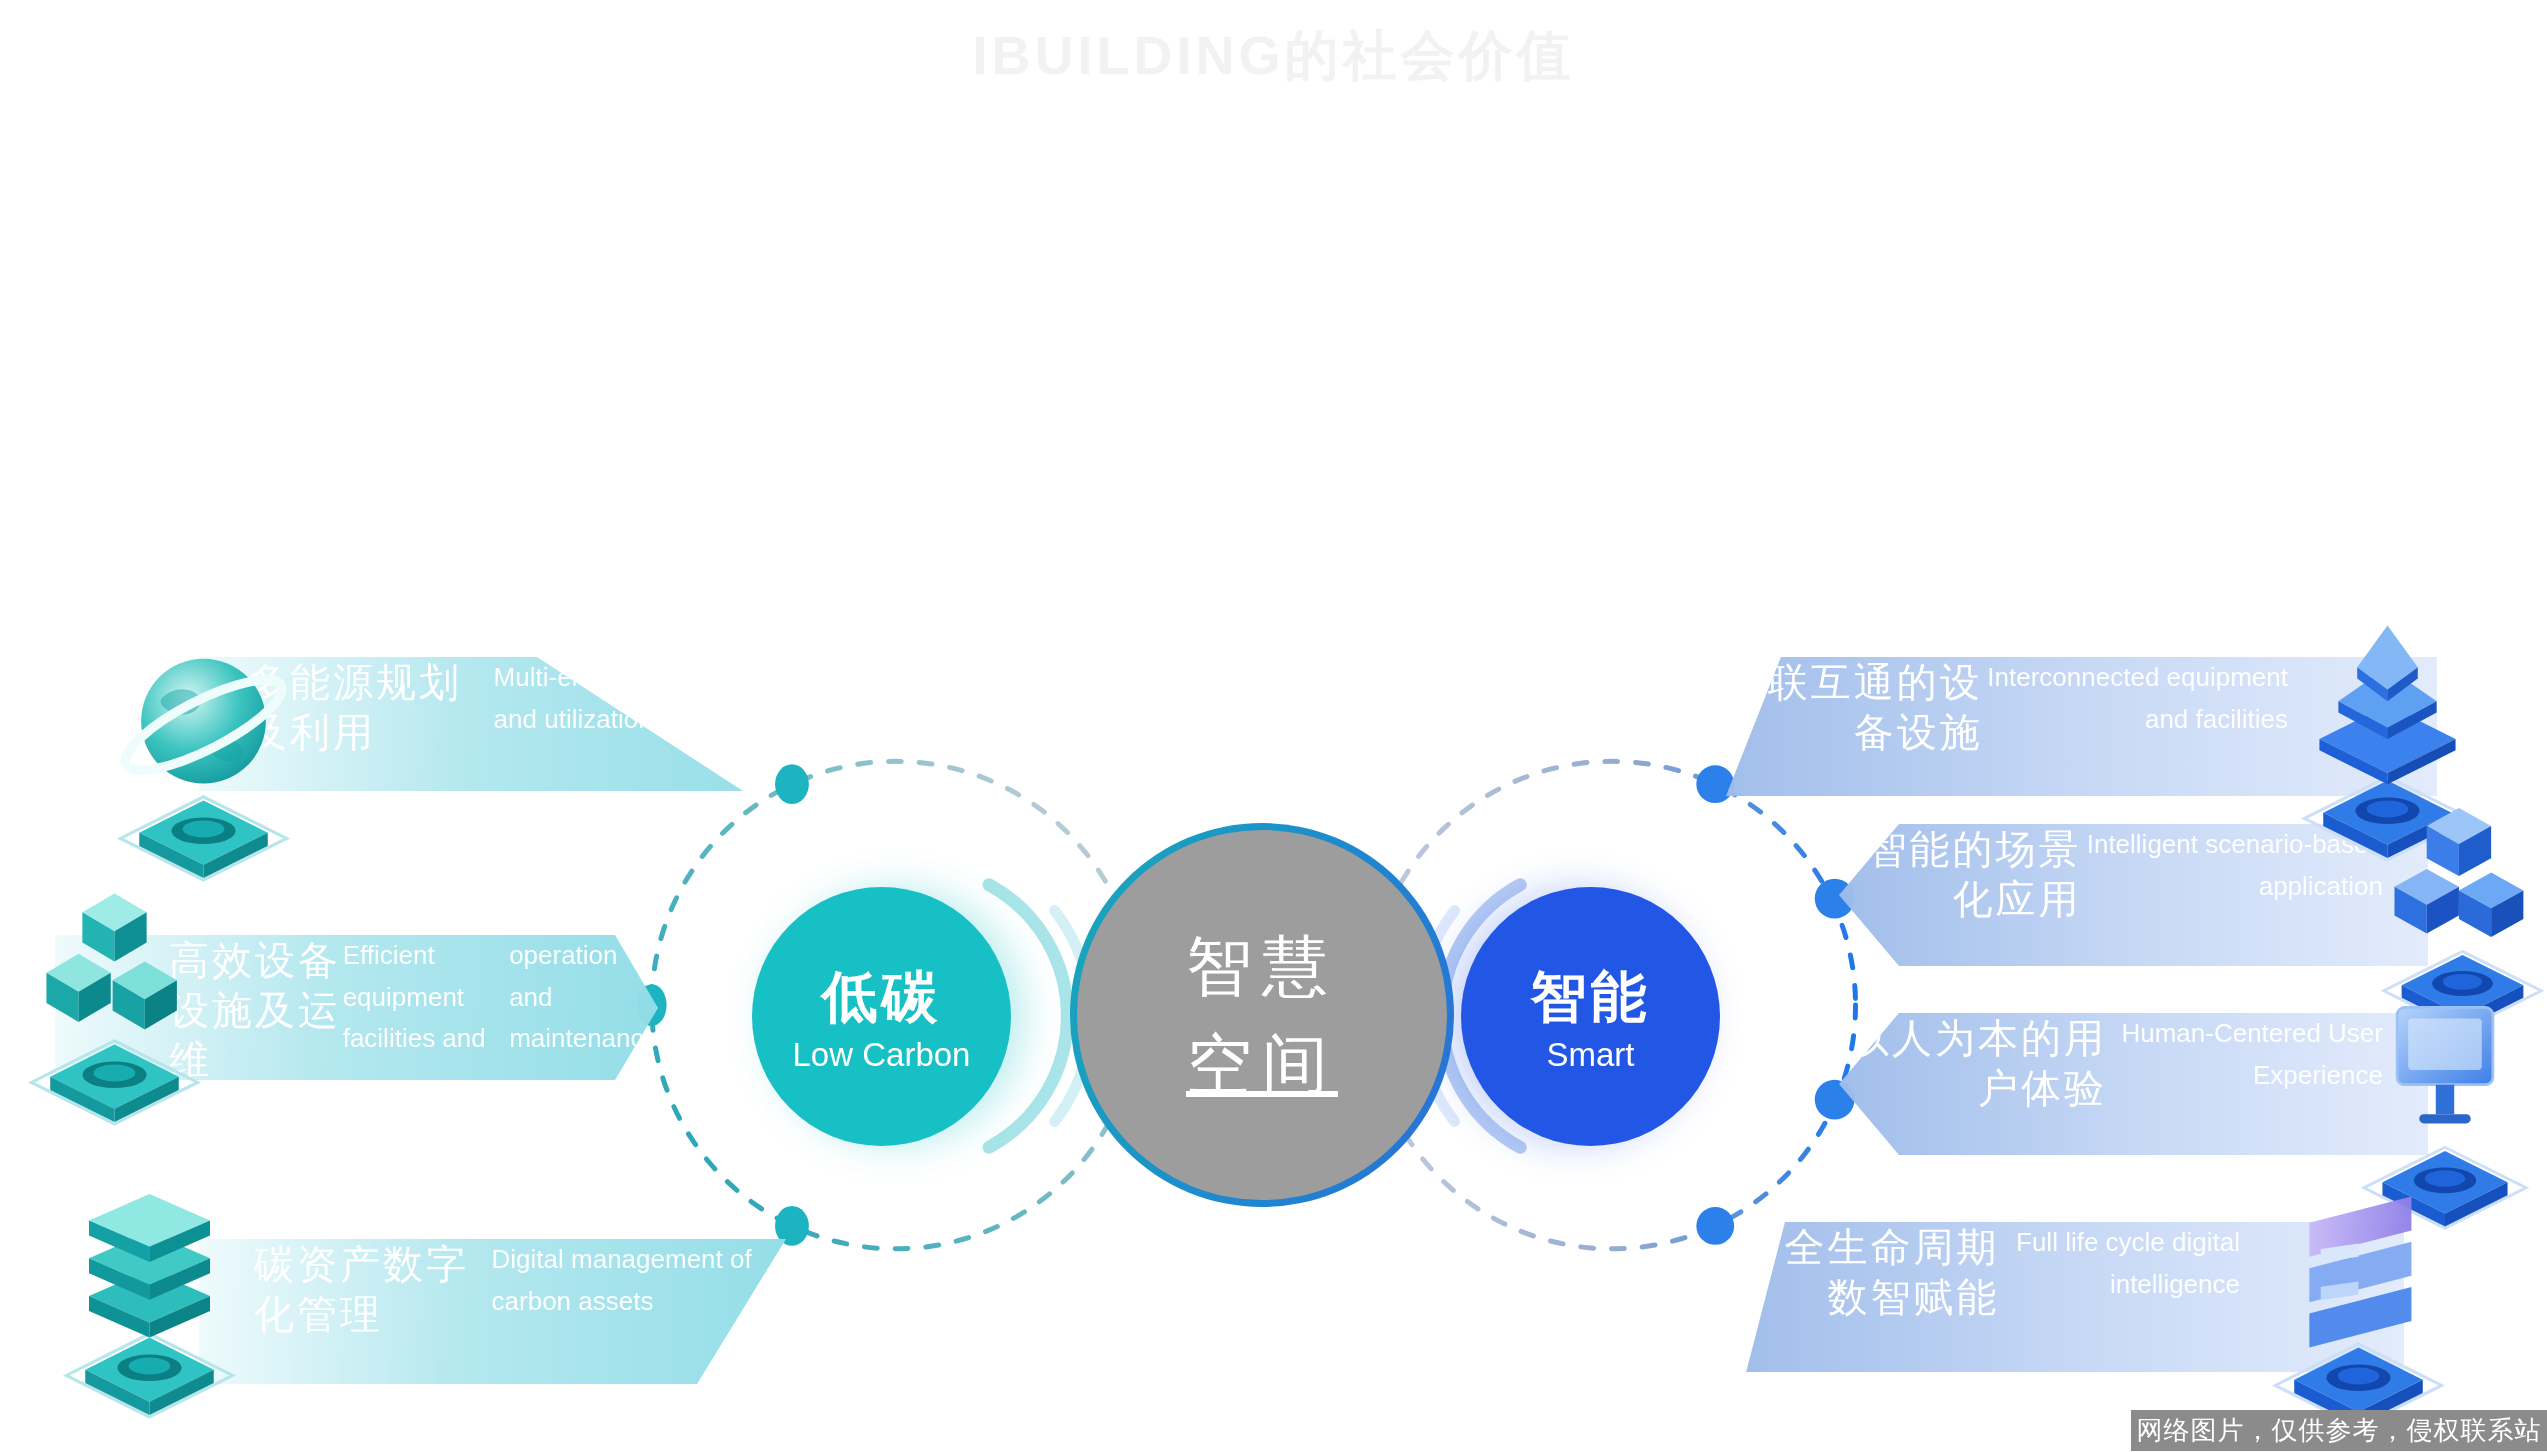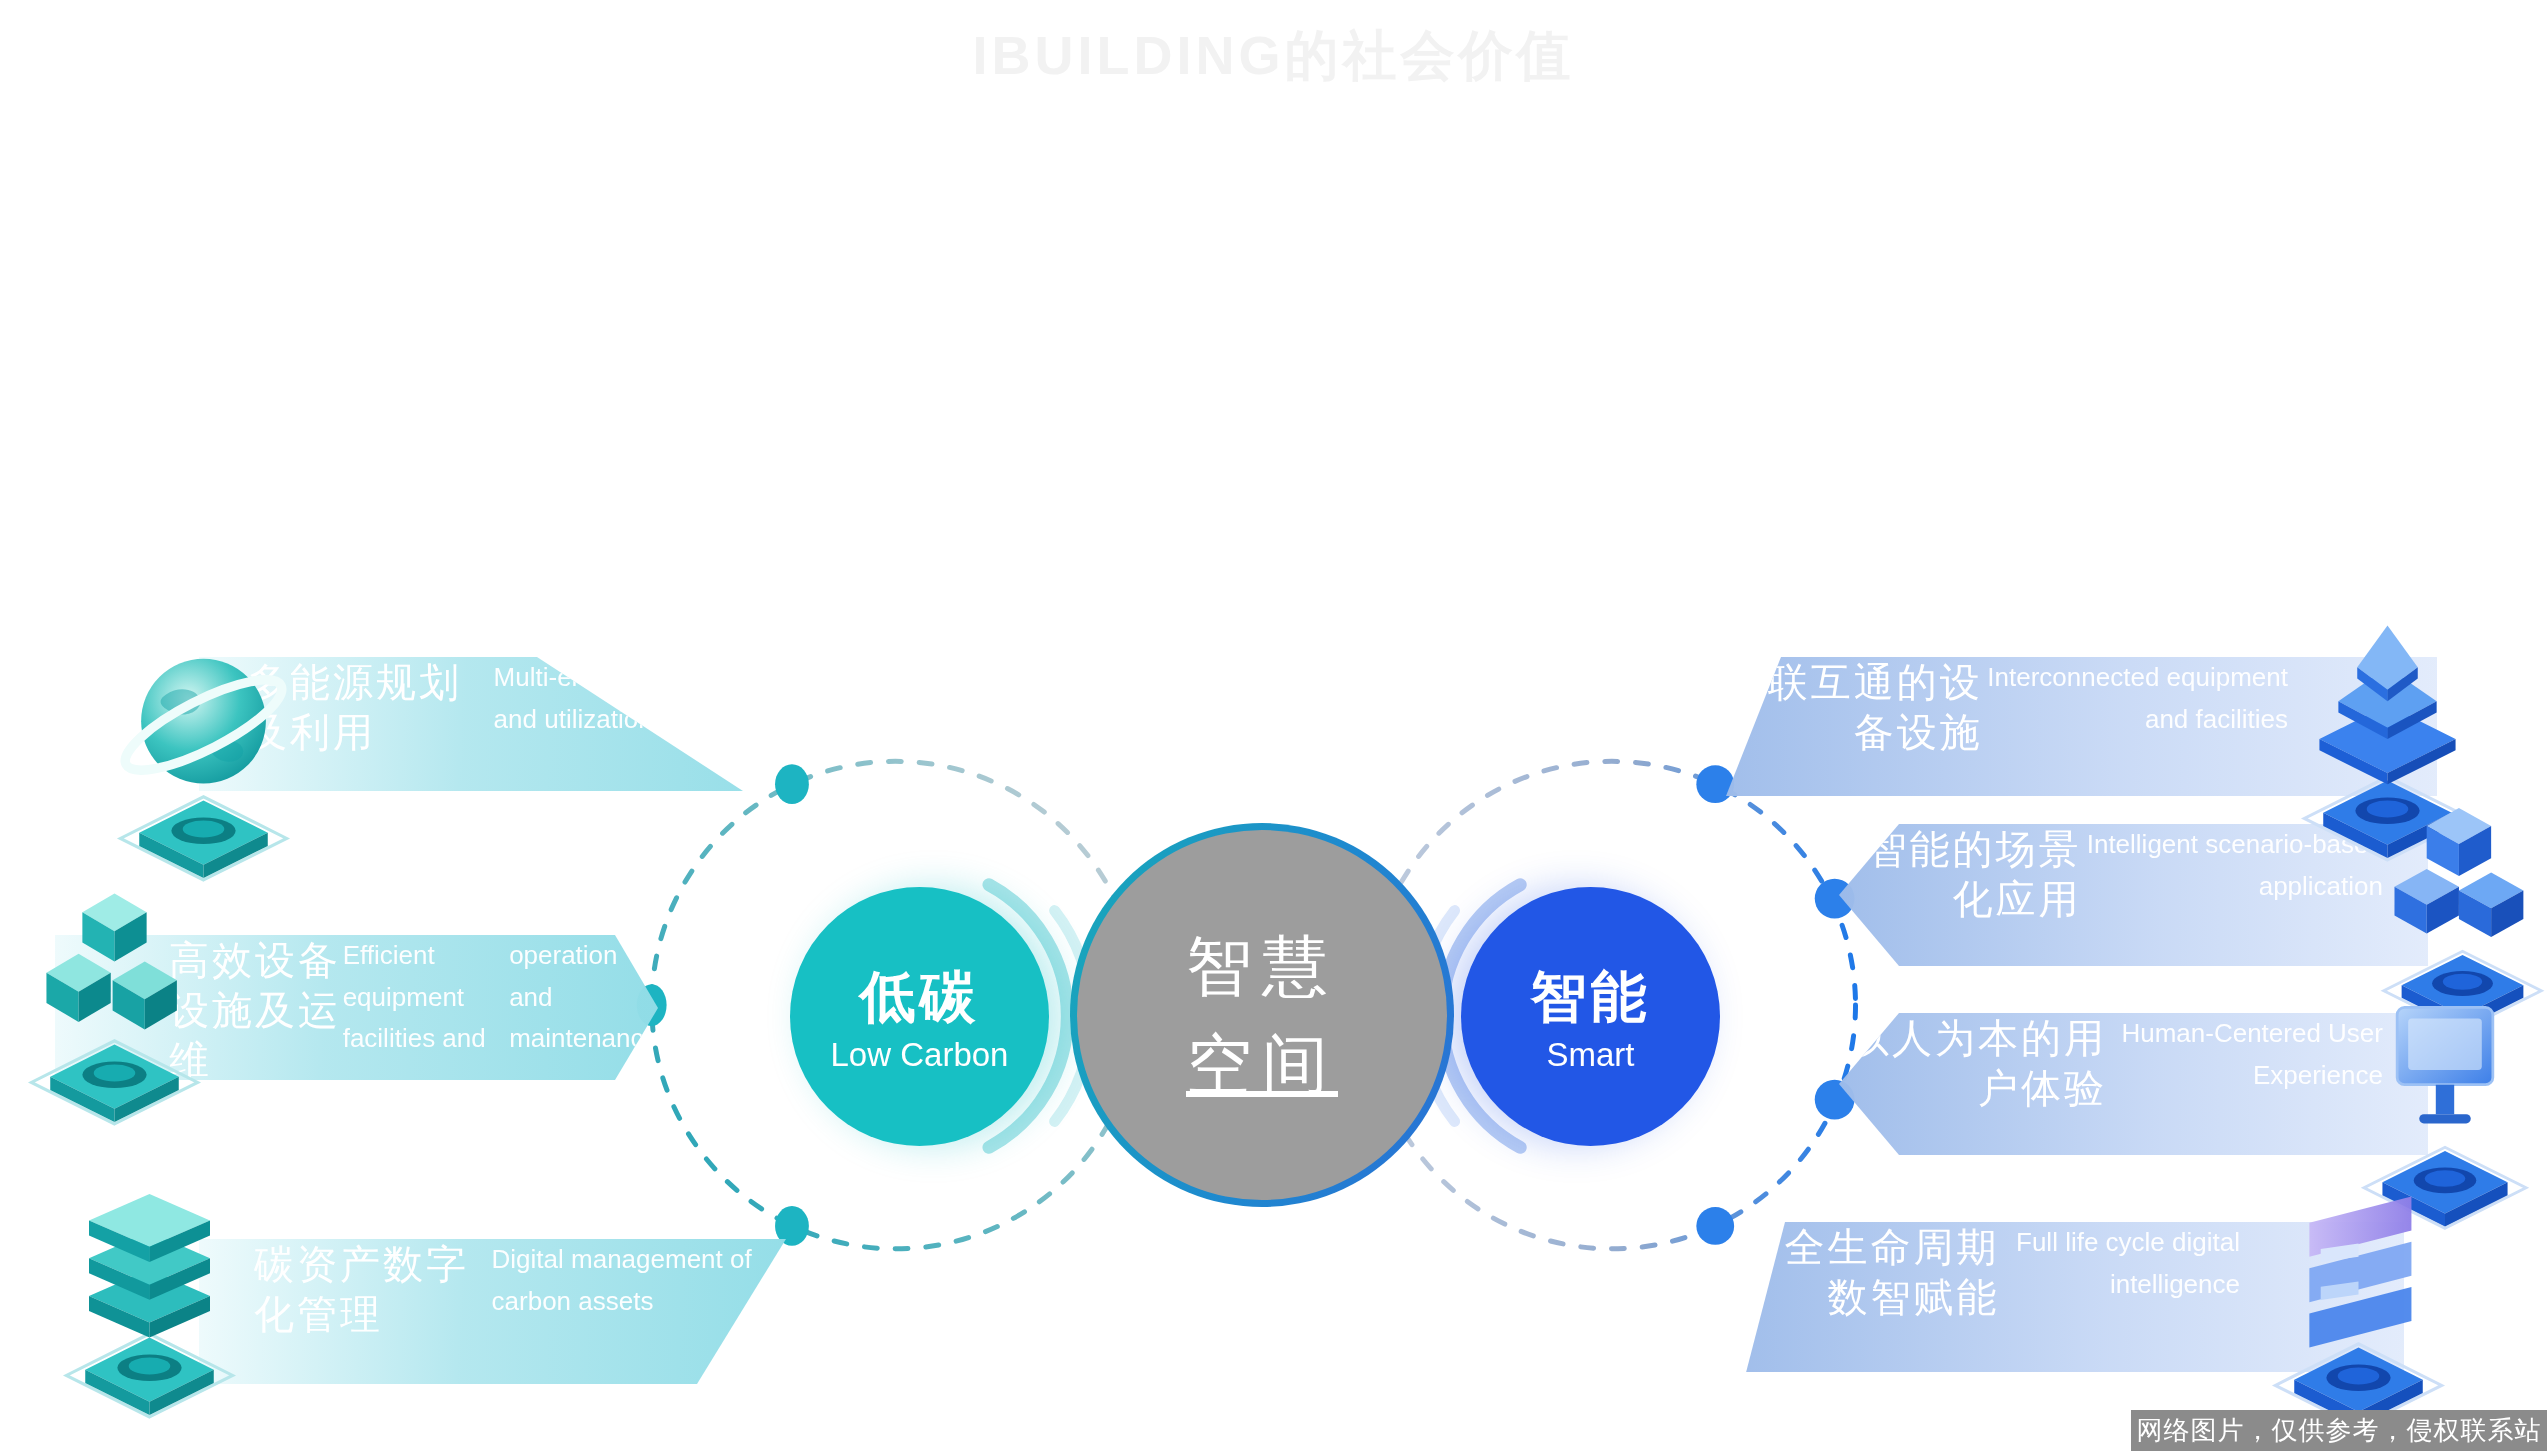--- a/index.html
+++ b/index.html
@@ -9,21 +9,21 @@
   .page-title{
     position:absolute;left:0;right:0;top:20px;text-align:center;
     font-size:54px;font-weight:bold;letter-spacing:4px;color:#f2f2f2;z-index:7;
   }
 
   svg.rings{position:absolute;left:0;top:0;z-index:1;}
 
   
   .circle{position:absolute;border-radius:50%;display:flex;flex-direction:column;
           align-items:center;justify-content:center;color:#fff;text-align:center;z-index:5;}
-  .circle-low{left:790px;top:887px;width:259px;height:259px;background:#17c0c4;
+  .circle-low{left:752px;top:887px;width:259px;height:259px;background:#17c0c4;
               box-shadow:14px 0 36px rgba(23,192,196,.28);}
   .circle-smart{left:1461px;top:887px;width:259px;height:259px;background:#2257e6;
               box-shadow:-14px 0 36px rgba(34,87,230,.25);}
   .circle-center{left:1070px;top:823px;width:370px;height:370px;
               border:7px solid transparent;
               background:linear-gradient(#9d9d9d,#9d9d9d) padding-box,
                          linear-gradient(110deg,#17aab8 0%,#1e89cf 55%,#2a6fd6 100%) border-box;
               z-index:6;}
   .circle .cn-big{font-size:56px;font-weight:600;letter-spacing:4px;}
   .circle .en-sub{font-size:33px;font-weight:400;}

